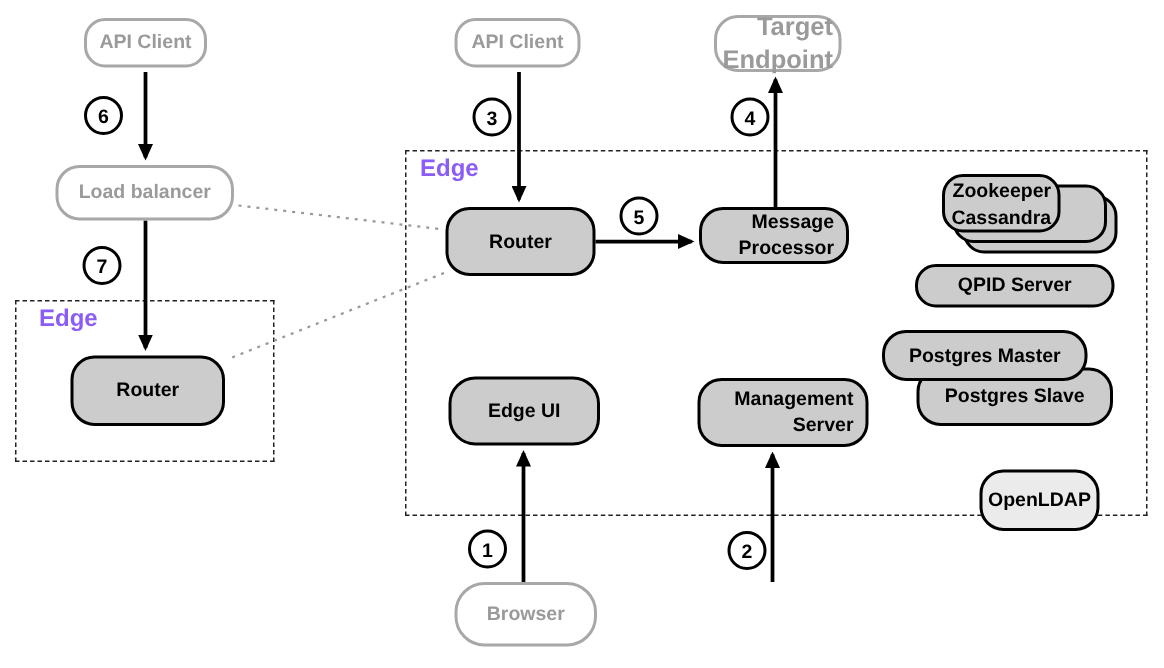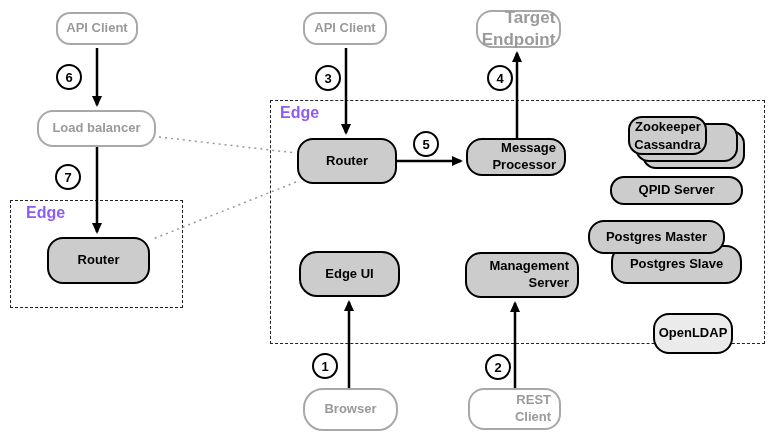--- a/index.html
+++ b/index.html
@@ -74,21 +74,20 @@
     <line class="arrow" x1="515" y1="388" x2="515" y2="303" marker-end="url(#ah)"></line>
     <line class="dotted" x1="159" y1="137" x2="296" y2="153"></line>
     <line class="dotted" x1="296" y1="182" x2="153" y2="239"></line>
   </svg>
 
   <div class="node external" style="left:56px; top:12px; width:82px; height:33px; border-radius:14px;">API Client</div>
   <div class="node external" style="left:37px; top:110px; width:119px; height:37px;">Load balancer</div>
   <div class="node external" style="left:303px; top:12px; width:84px; height:33px; border-radius:14px;">API Client</div>
   <div class="node external" style="left:476px; top:10px; width:85px; height:38px; font-size:17px;">Target Endpoint</div>
   <div class="node external" style="left:303px; top:388px; width:95px; height:43px;border-radius:20px;">Browser</div>
-  <div class="node external" style="left:468px; top:388px; width:93px; height:42px;">REST Client</div>
 
   <div class="node filled" style="left:47px; top:237px; width:103px; height:47px;">Router</div>
   <div class="node filled" style="left:297px; top:138px; width:100px; height:46px;">Router</div>
   <div class="node filled" style="left:466px; top:138px; width:100px; height:38px;">Message Processor</div>
   <div class="node filled" style="left:299px; top:251px; width:101px; height:46px;border-radius:18px;">Edge UI</div>
   <div class="node filled" style="left:465px; top:252px; width:114px; height:46px;">Management Server</div>
 
   <div class="stack-layer" style="left:642px; top:130px; width:103px; height:39px;"></div>
   <div class="stack-layer" style="left:635px; top:123px; width:103px; height:39px;"></div>
   <div class="node filled" style="left:628px; top:116px; width:79px; height:39px; border-radius:14px; line-height:1.35;">Zookeeper Cassandra</div>

